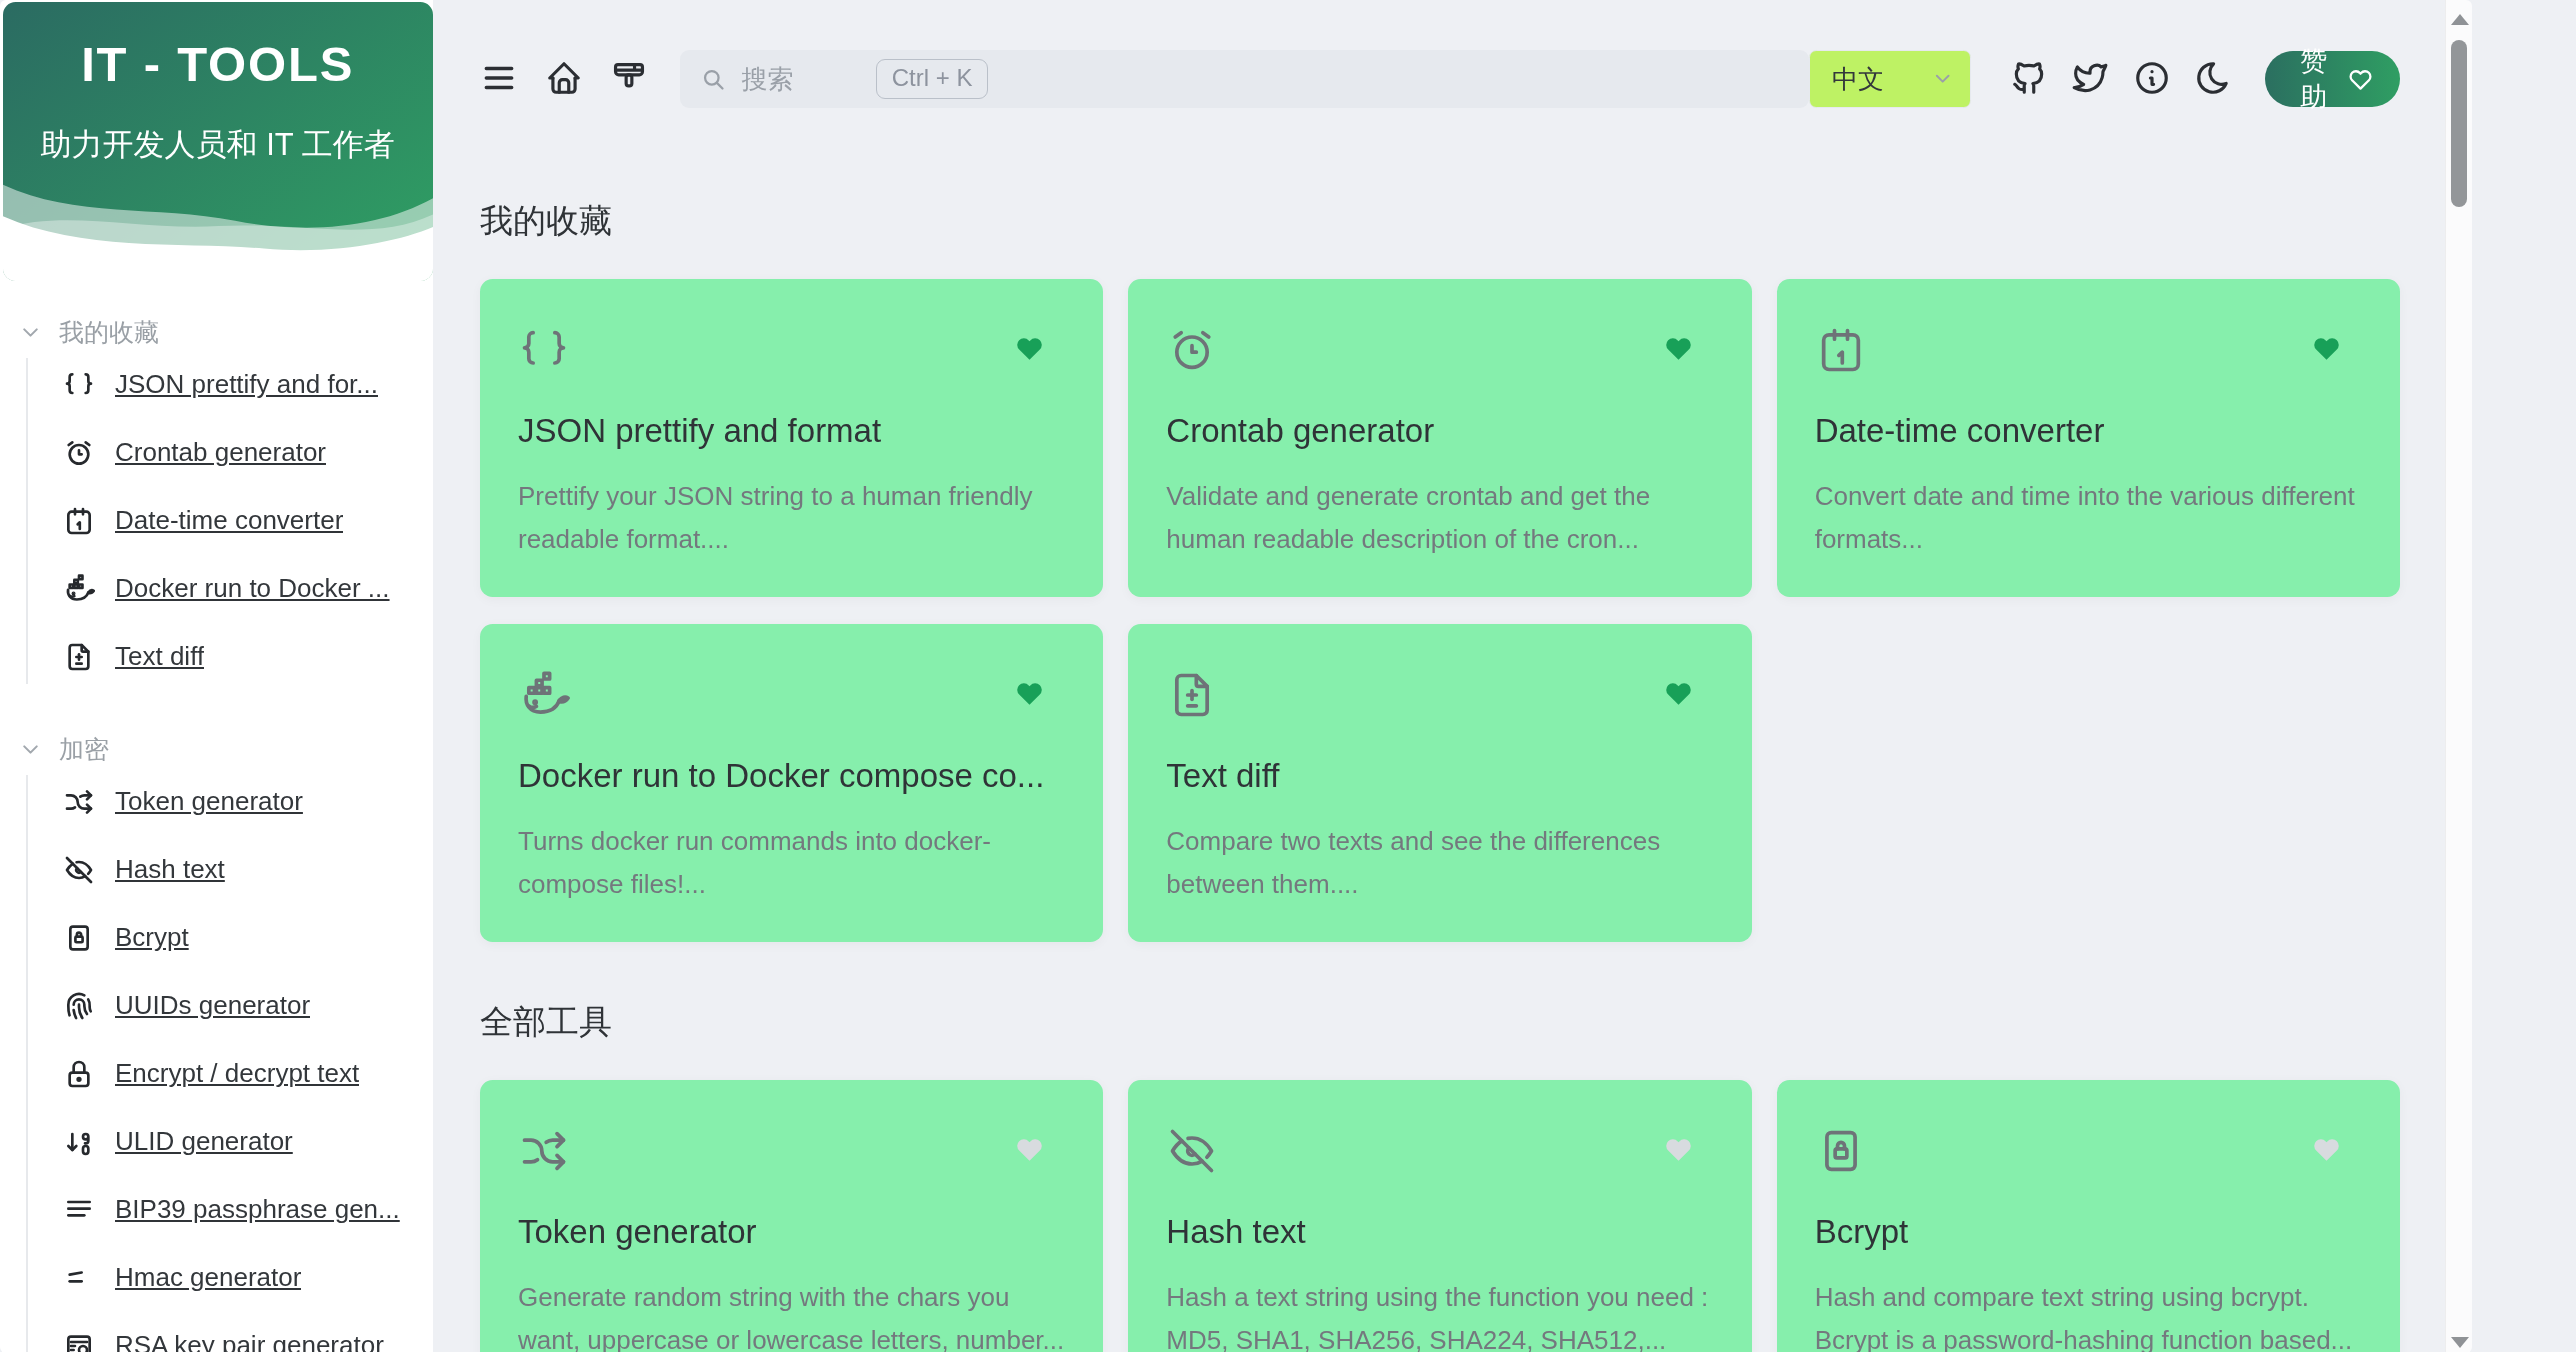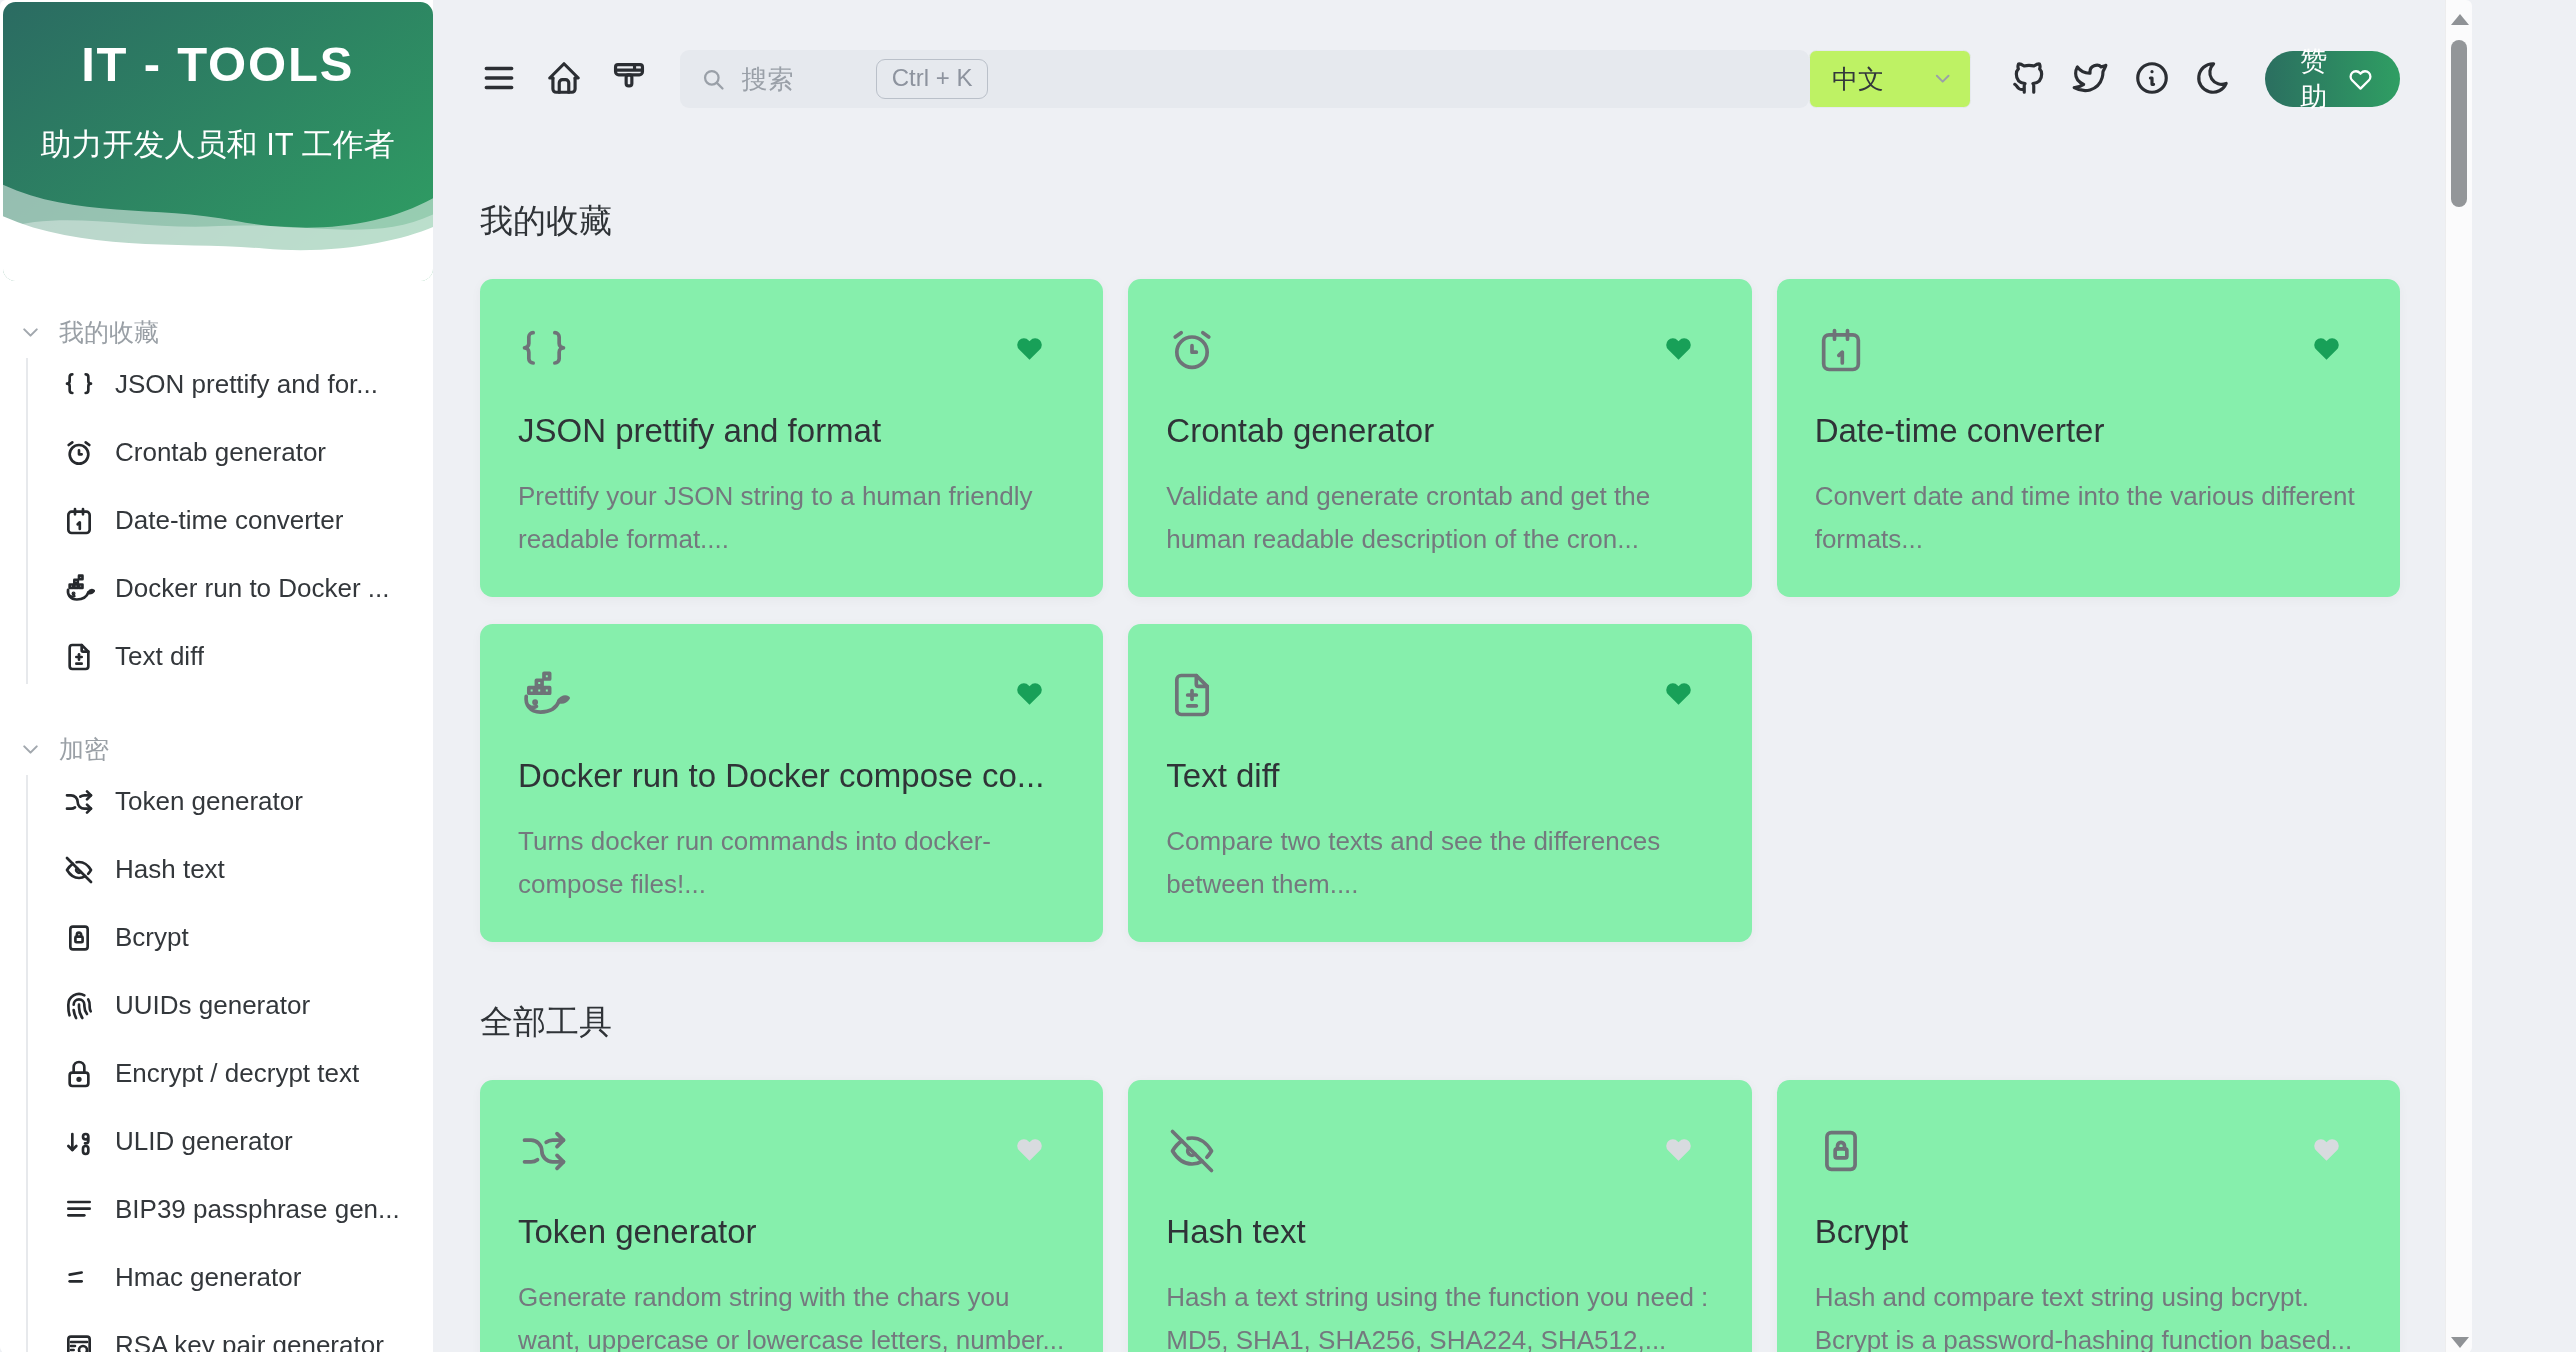--- a/index.html
+++ b/index.html
@@ -14,21 +14,21 @@
   .logo-title { position:absolute; top:34px; left:0; right:0; text-align:center; color:#fff; font-size:49px; font-weight:700; letter-spacing:1.8px; }
   .logo-subtitle { position:absolute; top:122px; left:0; right:0; text-align:center; color:#fff; font-size:31px; font-weight:400; }
 
   .menu { padding-top:34px; }
   .menu-section-header { display:flex; align-items:center; height:36px; padding-left:18px; cursor:pointer; }
   .menu-section-header .chev { width:25px; height:25px; color:#a2a8ae; display:inline-flex; }
   .menu-section-header .chev svg { width:25px; height:25px; }
   .sec-label { margin-left:16px; font-size:25px; color:#9aa0a6; }
   .menu-items { position:relative; }
   .menu-items::before { content:""; position:absolute; left:26px; top:7.2px; bottom:7.2px; width:1.8px; background:#e7e9ec; }
-  .menu-item { display:flex; align-items:center; height:68px; padding-left:63px; cursor:pointer; }
+  .menu-item { display:flex; align-items:center; height:68px; padding-left:63px; cursor:pointer;text-decoration:underline; }
   .mi-icon { width:32px; height:32px; color:#26292d; display:inline-flex; flex:none; }
   .mi-icon svg { width:32px; height:32px; }
   .mi-label { margin-left:20px; font-size:26px; color:#33373b; white-space:nowrap; overflow:hidden; text-overflow:ellipsis; }
   .menu-section + .menu-section { margin-top:41px; }
 
   
   .main { position:absolute; left:433px; top:0; right:27px; height:100%; }
   .topbar { height:158px; display:flex; align-items:center; padding:0 45px 0 47px; }
   .icon-btn { background:none; border:none; cursor:pointer; color:#2b2e33; display:inline-flex; align-items:center; justify-content:center; padding:0; }
   .icon-btn svg { width:38px; height:38px; }

